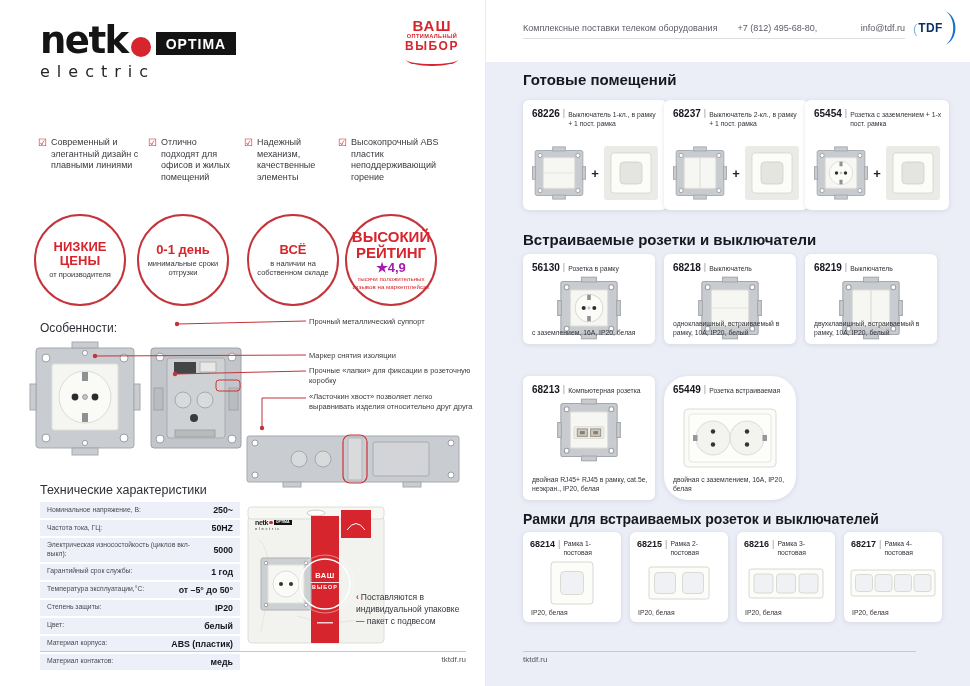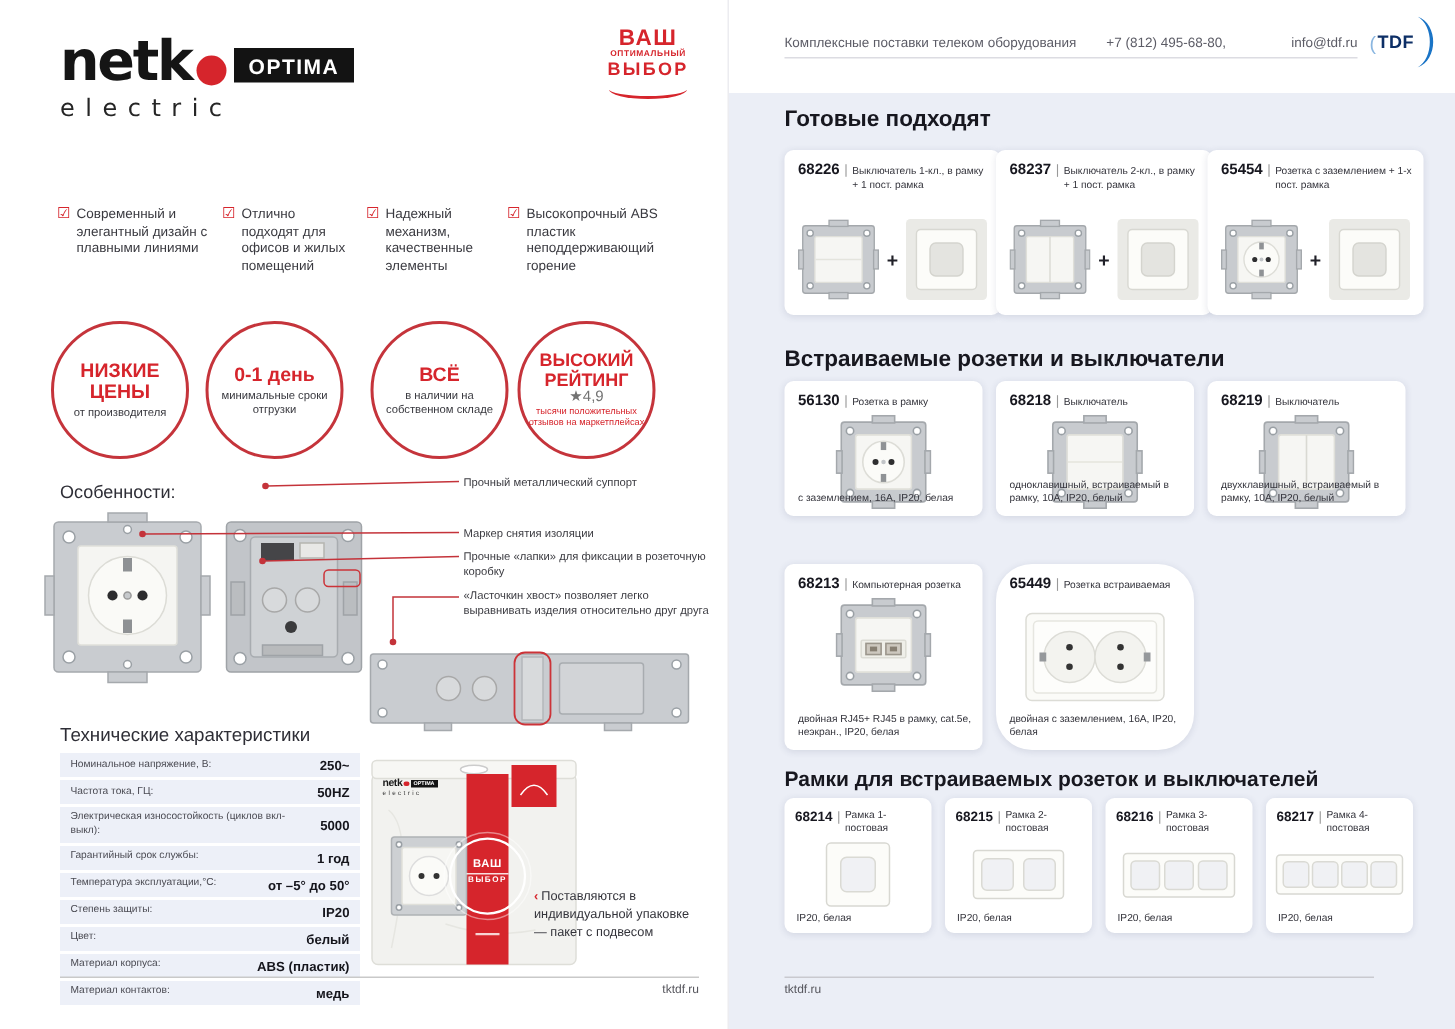--- a/index.html
+++ b/index.html
@@ -22,22 +22,22 @@
   .stamp-arc{width:52px;height:11px;border-bottom:2px solid #d6252c;border-radius:0 0 50% 50%;margin:1px auto 0;}
   .lp-title{position:absolute;left:40px;top:97px;font-size:20px;font-weight:800;color:#cb2329;letter-spacing:.2px;}
   .features{position:absolute;left:38px;top:137px;display:grid;grid-template-columns:110px 96px 94px 124px;}
   .feature{display:flex;gap:4px;padding-right:8px;}
   .f-check{color:#d6252c;font-size:10px;line-height:1.15;}
   .f-text{font-size:9px;color:#3a3a40;line-height:1.3;}
   .badge{position:absolute;top:214px;width:92px;height:92px;border:2px solid #c5343b;border-radius:50%;background:#fff;
     display:flex;flex-direction:column;align-items:center;justify-content:center;text-align:center;box-sizing:border-box;padding:4px;}
   .b-title{color:#d6252c;font-weight:800;font-size:13px;line-height:1.08;white-space:pre-line;}
   .b-sub{font-size:7.5px;color:#38383e;line-height:1.25;margin-top:2px;}
-  .badge-4 .b-title{font-size:12px;}
-  .b-rating{color:#737373;font-weight:400;font-size:10px;line-height:1;}
+  .badge-4 .b-title{font-size:15px;}
+  .b-rating{color:#a21caf;font-weight:700;font-size:13px;line-height:1;}
   .badge-4 .b-sub{color:#d6252c;font-size:6.2px;margin-top:1px;}
   .osob{position:absolute;left:40px;top:321px;font-size:12px;color:#2e2e36;}
   .photo-front{position:absolute;left:28px;top:336px;}
   .photo-back{position:absolute;left:146px;top:336px;}
   .photo-joined{position:absolute;left:243px;top:426px;}
   .callout{position:absolute;width:168px;font-size:7.5px;color:#3c3c42;line-height:1.35;}
   .co-1{left:309px;top:317px;} .co-2{left:309px;top:351px;} .co-3{left:309px;top:366px;} .co-4{left:309px;top:392px;}
   .overlay-lines{position:absolute;left:0;top:300px;pointer-events:none;}
   .specs-title{position:absolute;left:40px;top:483px;font-size:12.5px;color:#2e2e36;}
   .specs{position:absolute;left:40px;top:502px;width:200px;}
@@ -329,21 +329,21 @@
     <a href="#">info@tdf.ru</a>
   </div>
   <div class="tdf">
     <span class="tdf-paren">(</span>
     <span class="tdf-text">TDF</span>
     <svg width="16" height="34" viewBox="0 0 16 34">
       <path d="M2,0 C13,6 13,28 2,34 C16,29 16,5 2,0 Z" fill="#1a74c6"></path>
     </svg>
   </div>
 
-  <div class="sec-title st-1">Готовые подходят</div>
+  <div class="sec-title st-1">Готовые помещений</div>
 
   <div class="card kit k-1">
     <div class="kc-head">
       <span class="kc-code">68226</span>
       <span class="kc-sep">|</span>
       <span class="kc-name">Выключатель 1-кл., в рамку + 1 пост. рамка</span>
     </div>
     <div class="kc-imgs">
       <span class="pimg"><svg width="54" height="58" viewBox="0 0 60 64">
   <rect x="3.5" y="7" width="53" height="50" rx="2" fill="#c8cbcf" stroke="#a4a8ac"></rect>

